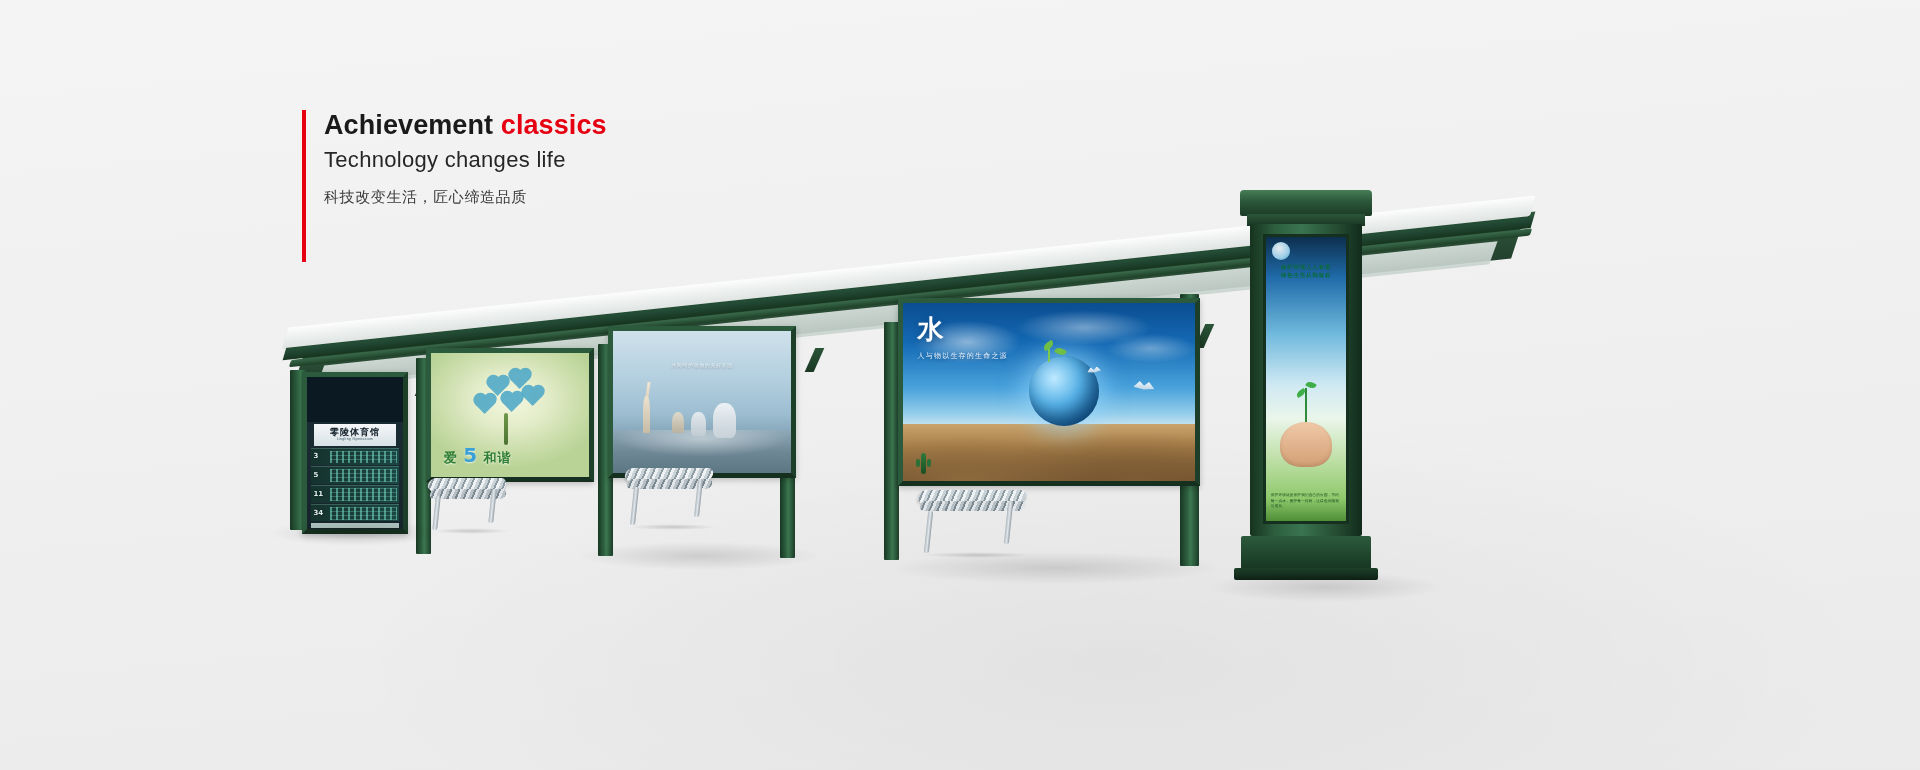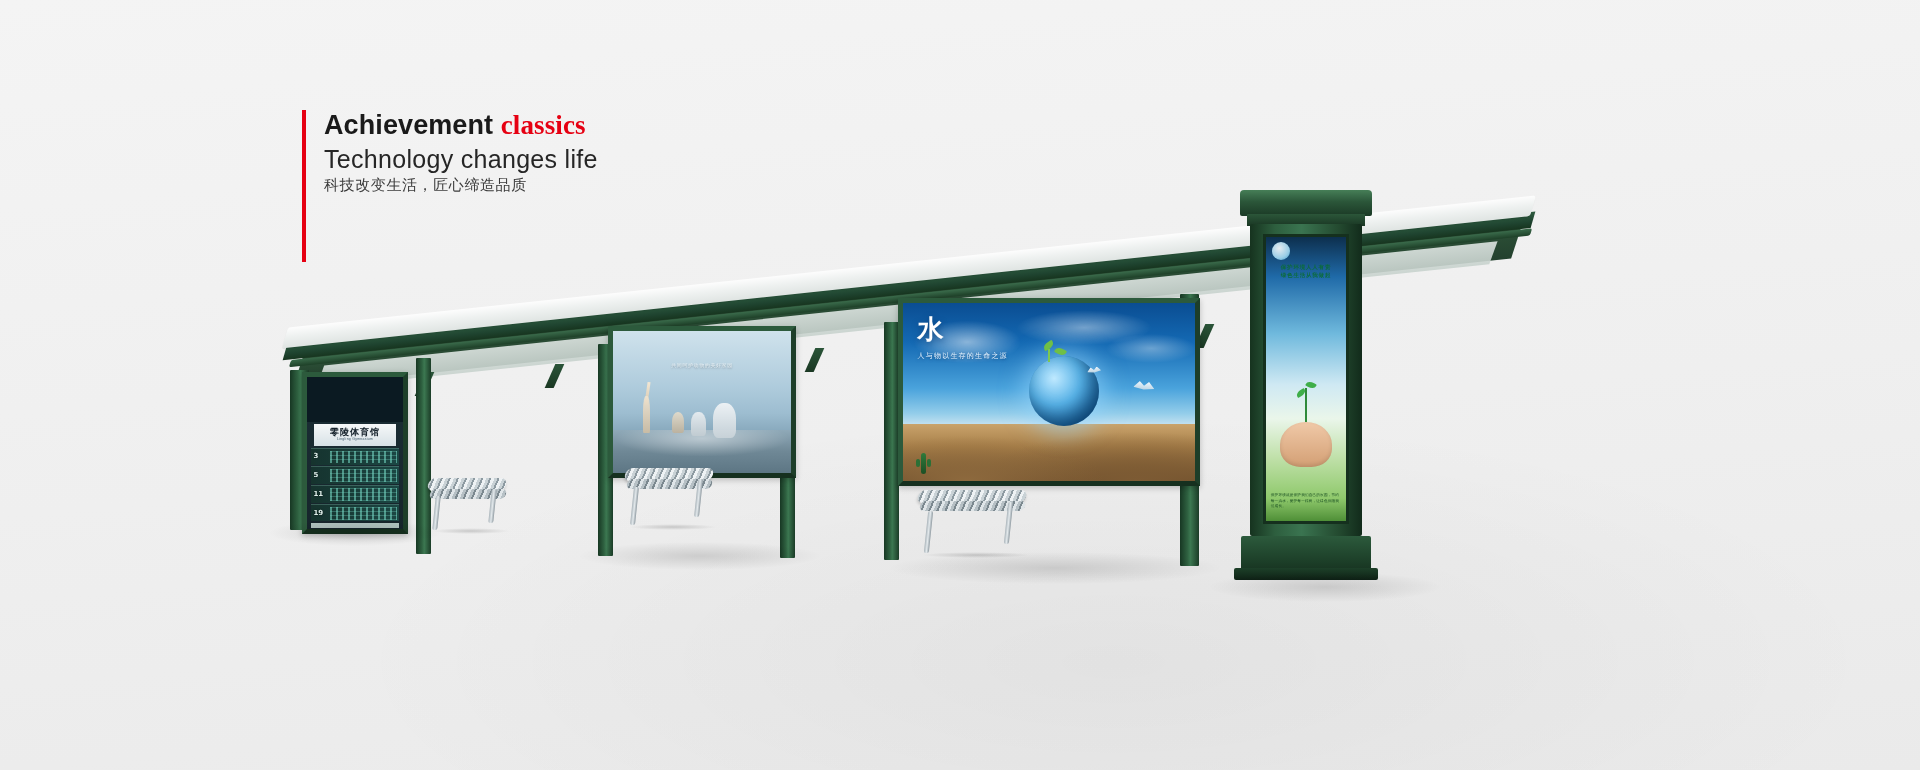--- a/index.html
+++ b/index.html
@@ -14,24 +14,24 @@
     background:
       radial-gradient(ellipse 1100px 360px at 58% 86%, rgba(0,0,0,0.045) 0%, rgba(0,0,0,0) 70%),
       linear-gradient(175deg,#f4f4f4 0%,#efefef 55%,#eaeaea 100%);
   }
 
   
   .textblock{position:absolute;left:302px;top:108px;width:620px;}
   .redbar{position:absolute;left:0;top:2px;width:4px;height:152px;background:#e60012;}
   .tline{margin-left:22px;white-space:nowrap;}
   .l1{font-size:27px;font-weight:bold;color:#1a1a1a;letter-spacing:.1px;line-height:34px;}
-  .l1 .redword{color:#e60012;font-weight:bold;font-family:Liberation Serif, serif;}
-  .l2{font-size:25px;font-weight:400;color:#262626;line-height:33px;letter-spacing:.3px;margin-top:1px;}
+  .l1 .redword{color:#e60012;font-weight:bold;}
+  .l2{font-size:22px;font-weight:400;color:#262626;line-height:33px;letter-spacing:.3px;margin-top:1px;}
   .l3{font-size:28px;color:#1d1d1d;line-height:44px;letter-spacing:2px;margin-top:8px;font-family:"DejaVu Sans",sans-serif;}
-  .l4{font-size:15px;color:#3a3a3a;line-height:22px;letter-spacing:.6px;font-family:Liberation Mono, monospace;}
+  .l4{font-size:15px;color:#3a3a3a;line-height:22px;letter-spacing:.6px;margin-top:10px;font-family:Liberation Serif, serif;}
 
   
   #shelter{position:absolute;left:250px;top:160px;width:1230px;height:460px;}
 
   
   .roof-top{
     position:absolute;left:35px;top:168px;width:1255px;height:20px;
     background:linear-gradient(180deg,#fdfdfd 0%,#eef1f0 45%,#dfe4e2 100%);
     transform-origin:0 50%;
     transform:rotate(-6.05deg) skewX(-22deg);
@@ -376,28 +376,43 @@
           </div>
           <div class="srow">
             <div class="snum">5</div>
             <div class="sticks"></div>
           </div>
           <div class="srow">
             <div class="snum">11</div>
             <div class="sticks"></div>
           </div>
           <div class="srow">
-            <div class="snum">19</div>
+            <div class="snum">34</div>
             <div class="sticks"></div>
           </div>
         </div>
         <div class="station-foot"></div>
       </div>
     </div>
 
+    <div class="lightbox" style="left:176px;top:188px;width:158px;height:124px;">
+      <div class="ad ad-tree">
+        <div class="tree-trunk"></div>
+        <div class="heart" style="left:38%;top:22%;"></div>
+        <div class="heart" style="left:52%;top:16%;"></div>
+        <div class="heart" style="left:60%;top:30%;"></div>
+        <div class="heart" style="left:30%;top:36%;"></div>
+        <div class="heart" style="left:47%;top:35%;"></div>
+        <div class="ad-tree-title">
+          <span>爱</span>
+          <span class="big">5</span>
+          <span>和谐</span>
+        </div>
+      </div>
+    </div>
 
     <div class="lightbox" style="left:358px;top:166px;width:178px;height:142px;">
       <div class="ad ad-wild">
         <div class="wild-text">共同呵护动物的美好家园</div>
         <div class="wild-ground"></div>
         <div class="giraffe-neck"></div>
         <div class="animal giraffe"></div>
         <div class="animal camel"></div>
         <div class="animal elephant2"></div>
         <div class="animal elephant"></div>

